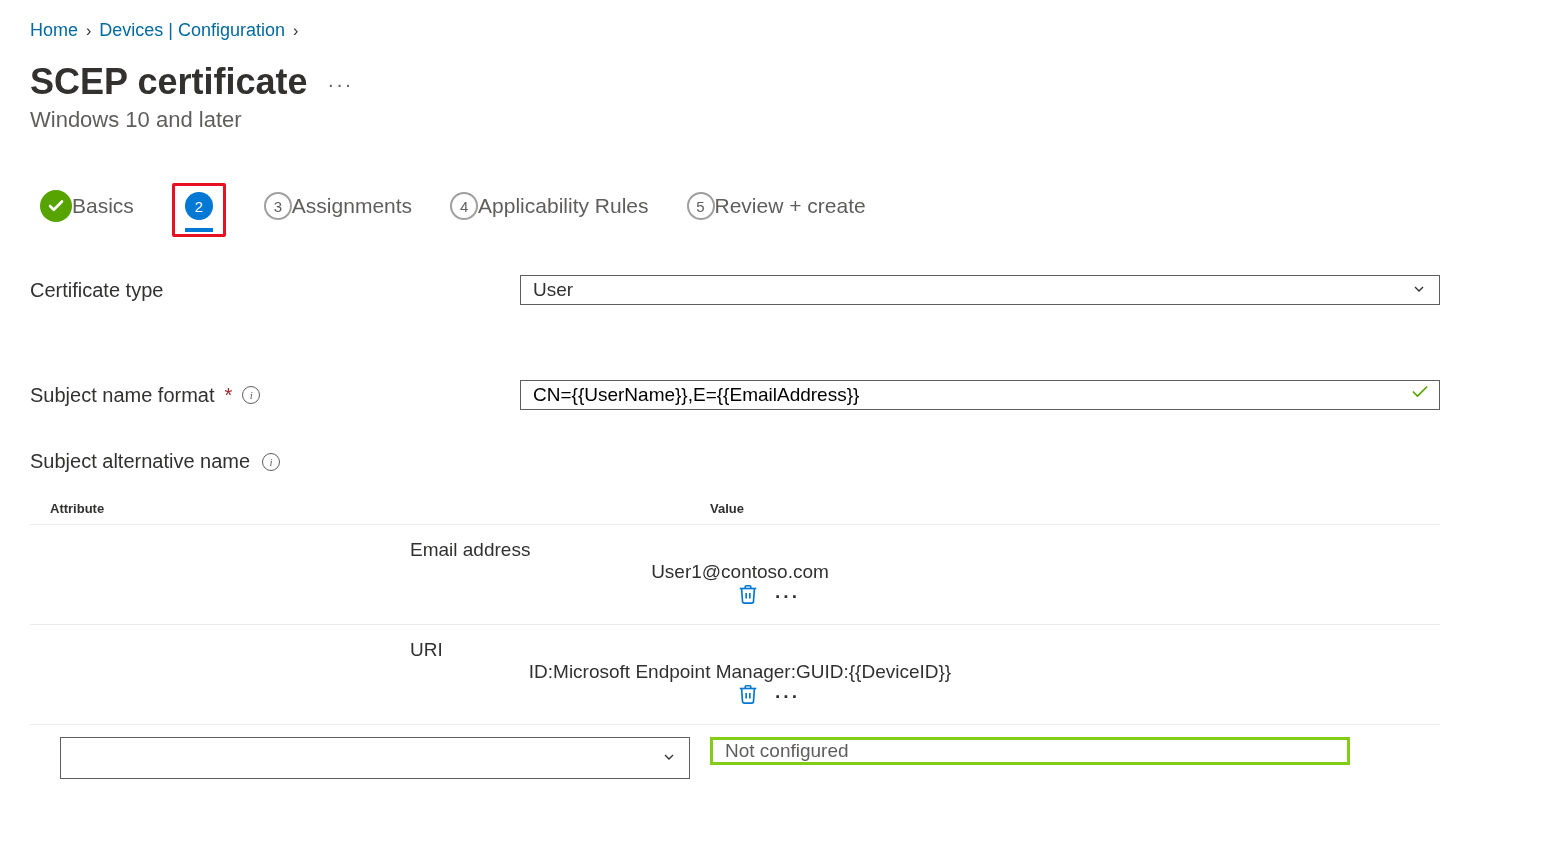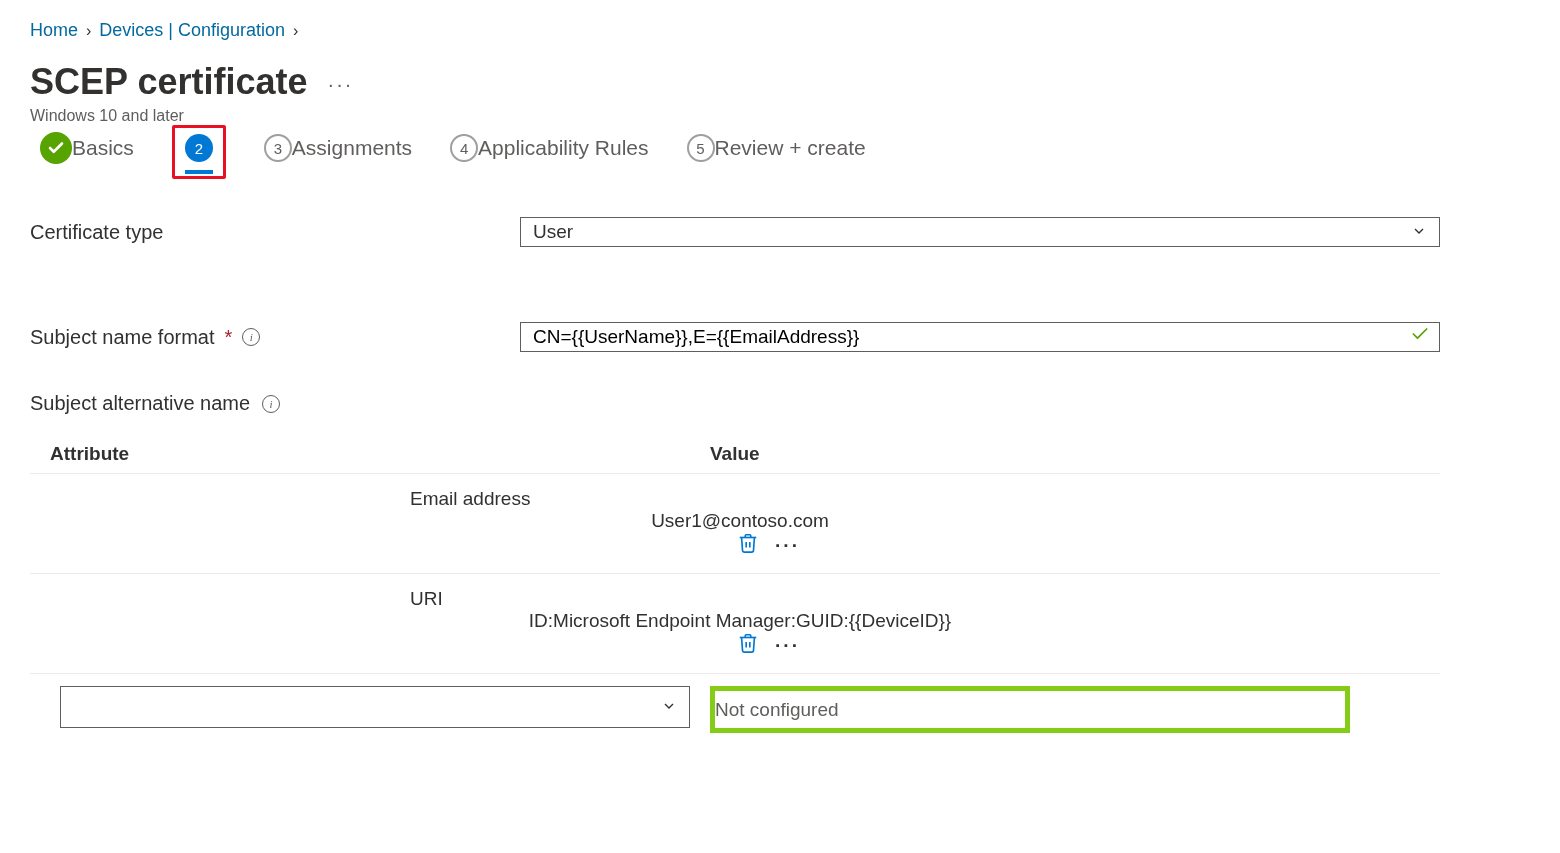--- a/index.html
+++ b/index.html
@@ -40,22 +40,23 @@
       color: #323130;
       margin-bottom: 4px;
     }
     .ellipsis {
       color: #605e5c;
       font-size: 20px;
       line-height: 1;
       letter-spacing: 2px;
     }
     .subtitle {
-      font-size: 16px;
-      color: #605e5c;
+      font-size: 22px;
+      color: #605e5c;
+      margin-bottom: 50px;
     }
     .tabs {
       display: flex;
       align-items: center;
       gap: 38px;
       margin-bottom: 38px;
       margin-left: 10px;
     }
     .tab {
       display: flex;
@@ -186,21 +187,21 @@
       width: 100%;
       max-width: 1410px;
     }
     .san-header {
       display: flex;
       padding: 8px 20px;
       border-bottom: 1px solid #edebe9;
     }
     .san-header .col {
       font-weight: 600;
-      font-size: 19px;
+      font-size: 13px;
     }
     .col-attr { width: 660px; }
     .col-value { flex: 1; }
     .col-actions { width: 120px; display: flex; justify-content: flex-end; gap: 16px; align-items: center; }
     .san-row {
       display: flex;
       padding: 14px 20px 14px 30px;
       border-bottom: 1px solid #edebe9;
       font-size: 19px;
       align-items: center;
@@ -226,23 +227,23 @@
       height: 42px;
       border: 1px solid #605e5c;
       display: flex;
       align-items: center;
       justify-content: flex-end;
       padding: 0 12px;
     }
     .san-value-input {
       flex: 1;
       max-width: 640px;
-      height: 47px;
-      border: 5px solid #84cc16;
-      padding: 0 0;
+      height: 28px;
+      border: 3px solid #84cc16;
+      padding: 0 12px;
       font-size: 19px;
       font-family: inherit;
       color: #323130;
     }
     .san-value-input::placeholder {
       color: #605e5c;
     }
     .form-spacer {
       height: 50px;
     }

